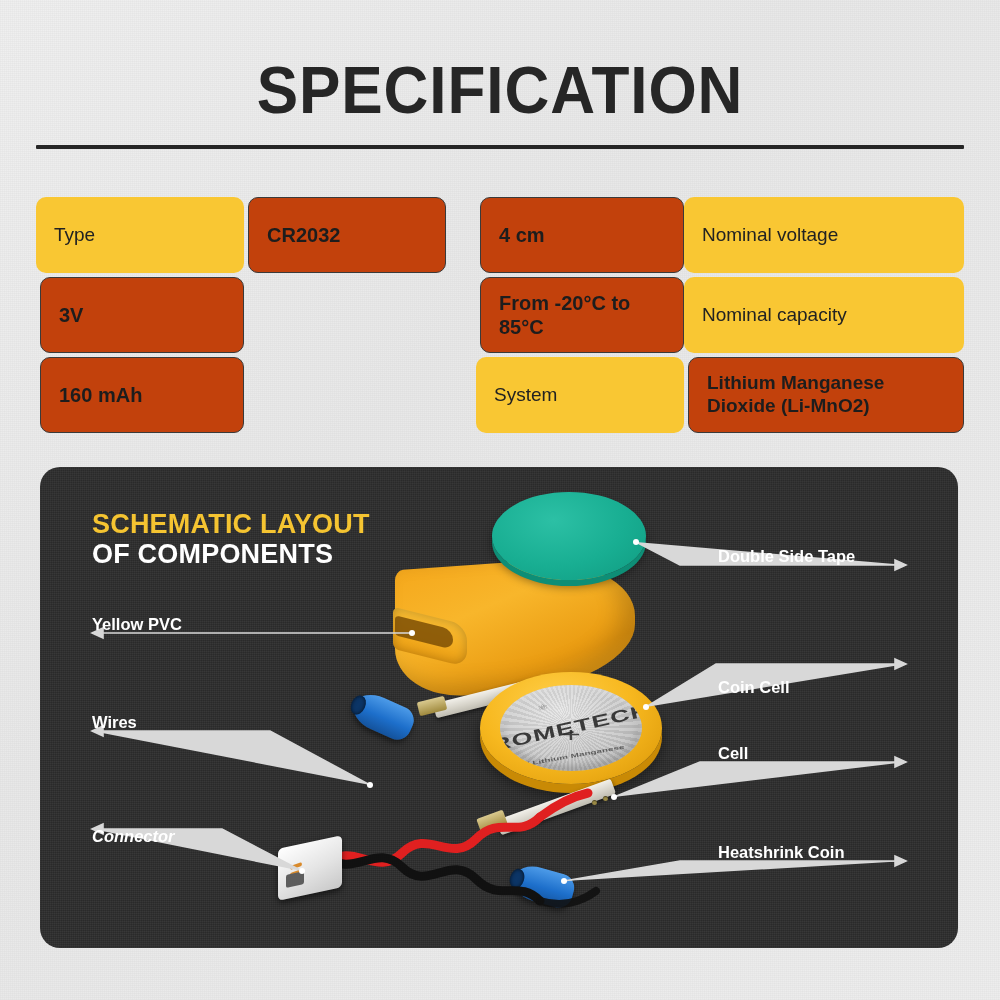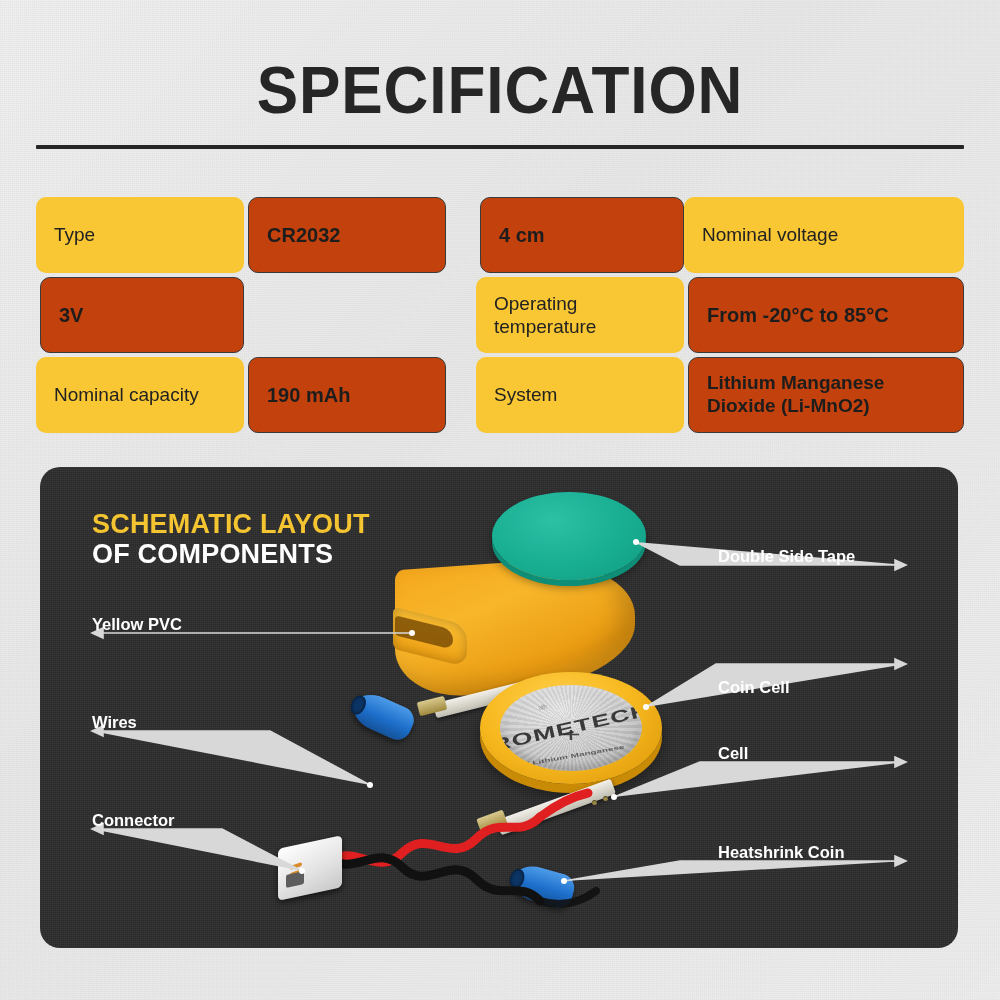--- a/index.html
+++ b/index.html
@@ -349,25 +349,24 @@
 <div class="spec-grid">
 
   <div class="cell key">Type</div>
   <div class="cell val">CR2032</div>
   <div class="gap"></div>
   <div class="cell val">4 cm</div>
 
   <div class="cell key">Nominal voltage</div>
   <div class="cell val">3V</div>
   <div class="gap"></div>
-  <div class="cell key">Operating temperature</div>
   <div class="cell val">From -20°C to 85°C</div>
 
   <div class="cell key">Nominal capacity</div>
-  <div class="cell val">190 mAh</div>
+  <div class="cell val">160 mAh</div>
   <div class="gap"></div>
   <div class="cell key">System</div>
   <div class="cell val small">Lithium Manganese Dioxide (Li-MnO2)</div>
 
 </div>
 
 <div class="panel">
 
   <div class="panel-heading">
     <span class="l1">SCHEMATIC LAYOUT</span>
@@ -458,20 +457,20 @@
       <circle cx="574" cy="330" r="3" fill="#ffffff" stroke="none"></circle>
 
       <path d="M524,414 L640,394 L866,394"></path>
       <polygon points="866,394 855,389 855,399"></polygon>
       <circle cx="524" cy="414" r="3" fill="#ffffff" stroke="none"></circle>
     </g>
   </svg>
 
   <div class="callout left" style="top:148px;">Yellow PVC</div>
   <div class="callout left" style="top:246px;">Wires</div>
-  <div class="callout left" style="top:344px;">Connector</div>
+  <div class="callout left" style="top:360px;font-style:italic;">Connector</div>
 
   <div class="callout right" style="left:678px; top:80px;text-align:center;">Double Side Tape</div>
   <div class="callout right" style="left:678px; top:179px;margin-top:32px;">Coin Cell</div>
   <div class="callout right" style="left:678px; top:277px;">Cell</div>
   <div class="callout right" style="left:678px; top:376px;">Heatshrink Coin</div>
 
 </div>
 
 </body></html>

